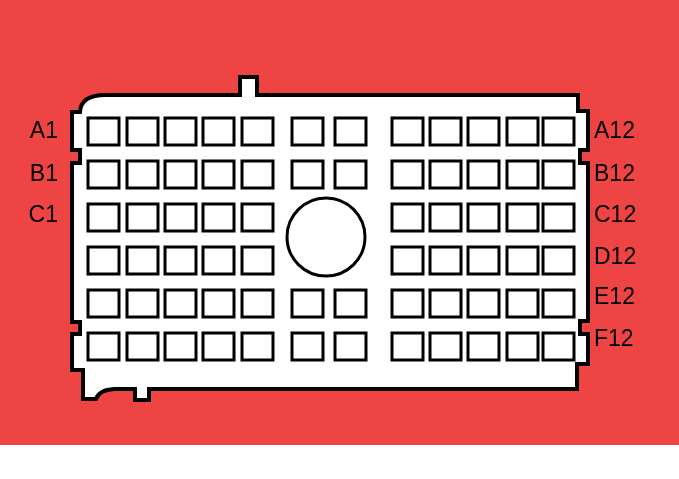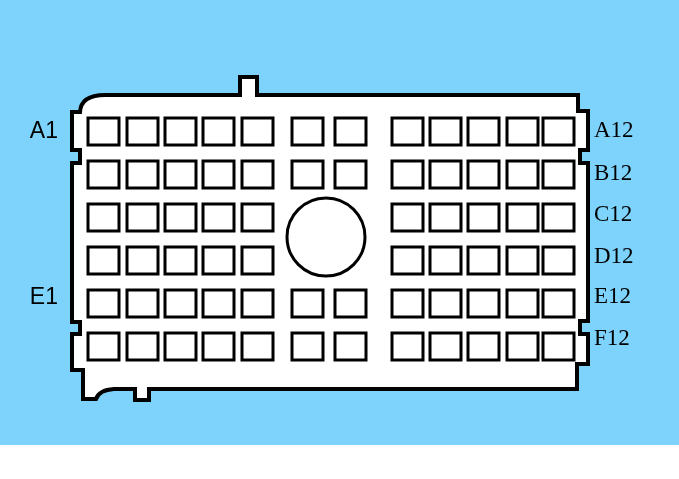--- a/index.html
+++ b/index.html
@@ -1,33 +1,33 @@
 <!DOCTYPE html>
 <html><head>
 <meta charset="utf-8">
 <style>
   html,body{margin:0;padding:0;background:#ffffff;}
   #stage{
     position:relative;
     width:679px;height:445px;
-    background:#7dd3fc;
+    background:#ef4444;
     font-family:"Liberation Sans", sans-serif;
     overflow:hidden;
   }
   #diagram-svg{position:absolute;left:0;top:0;}
   .pin-label{
     position:absolute;
     height:26px;
     line-height:26px;
     font-size:23px;
     color:#000;
     white-space:nowrap;
   }
   .pin-label.left{left:0;width:58px;text-align:right;}
-  .pin-label.right{left:594px;text-align:center;font-family:Liberation Serif, serif;}
+  .pin-label.right{left:594px;text-align:center;}
   .l-a{top:117px}.l-b{top:160px}.l-c{top:201px}
   .l-d{top:243px}.l-e{top:283px}.l-f{top:325px}
 </style>
 </head>
 <body>
 
 <div id="stage">
 
   <svg id="diagram-svg" width="679" height="479" viewBox="0 0 679 479">
 
@@ -109,21 +109,22 @@
         <rect x="430" y="333" width="31" height="27" fill="#ffffff" stroke="#000000" stroke-width="3"></rect>
         <rect x="468" y="333" width="31" height="27" fill="#ffffff" stroke="#000000" stroke-width="3"></rect>
         <rect x="507" y="333" width="31" height="27" fill="#ffffff" stroke="#000000" stroke-width="3"></rect>
         <rect x="543" y="333" width="31" height="27" fill="#ffffff" stroke="#000000" stroke-width="3"></rect>
       </g>
 
     <circle id="center-hole" cx="326" cy="237" r="39" fill="#ffffff" stroke="#000000" stroke-width="3"></circle>
   </svg>
 
   <div class="pin-label left l-a">A1</div>
-  <div class="pin-label left l-e">E1</div>
+  <div class="pin-label left l-b">B1</div>
+  <div class="pin-label left l-c">C1</div>
 
   <div class="pin-label right l-a">A12</div>
   <div class="pin-label right l-b">B12</div>
   <div class="pin-label right l-c">C12</div>
   <div class="pin-label right l-d">D12</div>
   <div class="pin-label right l-e">E12</div>
   <div class="pin-label right l-f">F12</div>
 
 </div>
 

